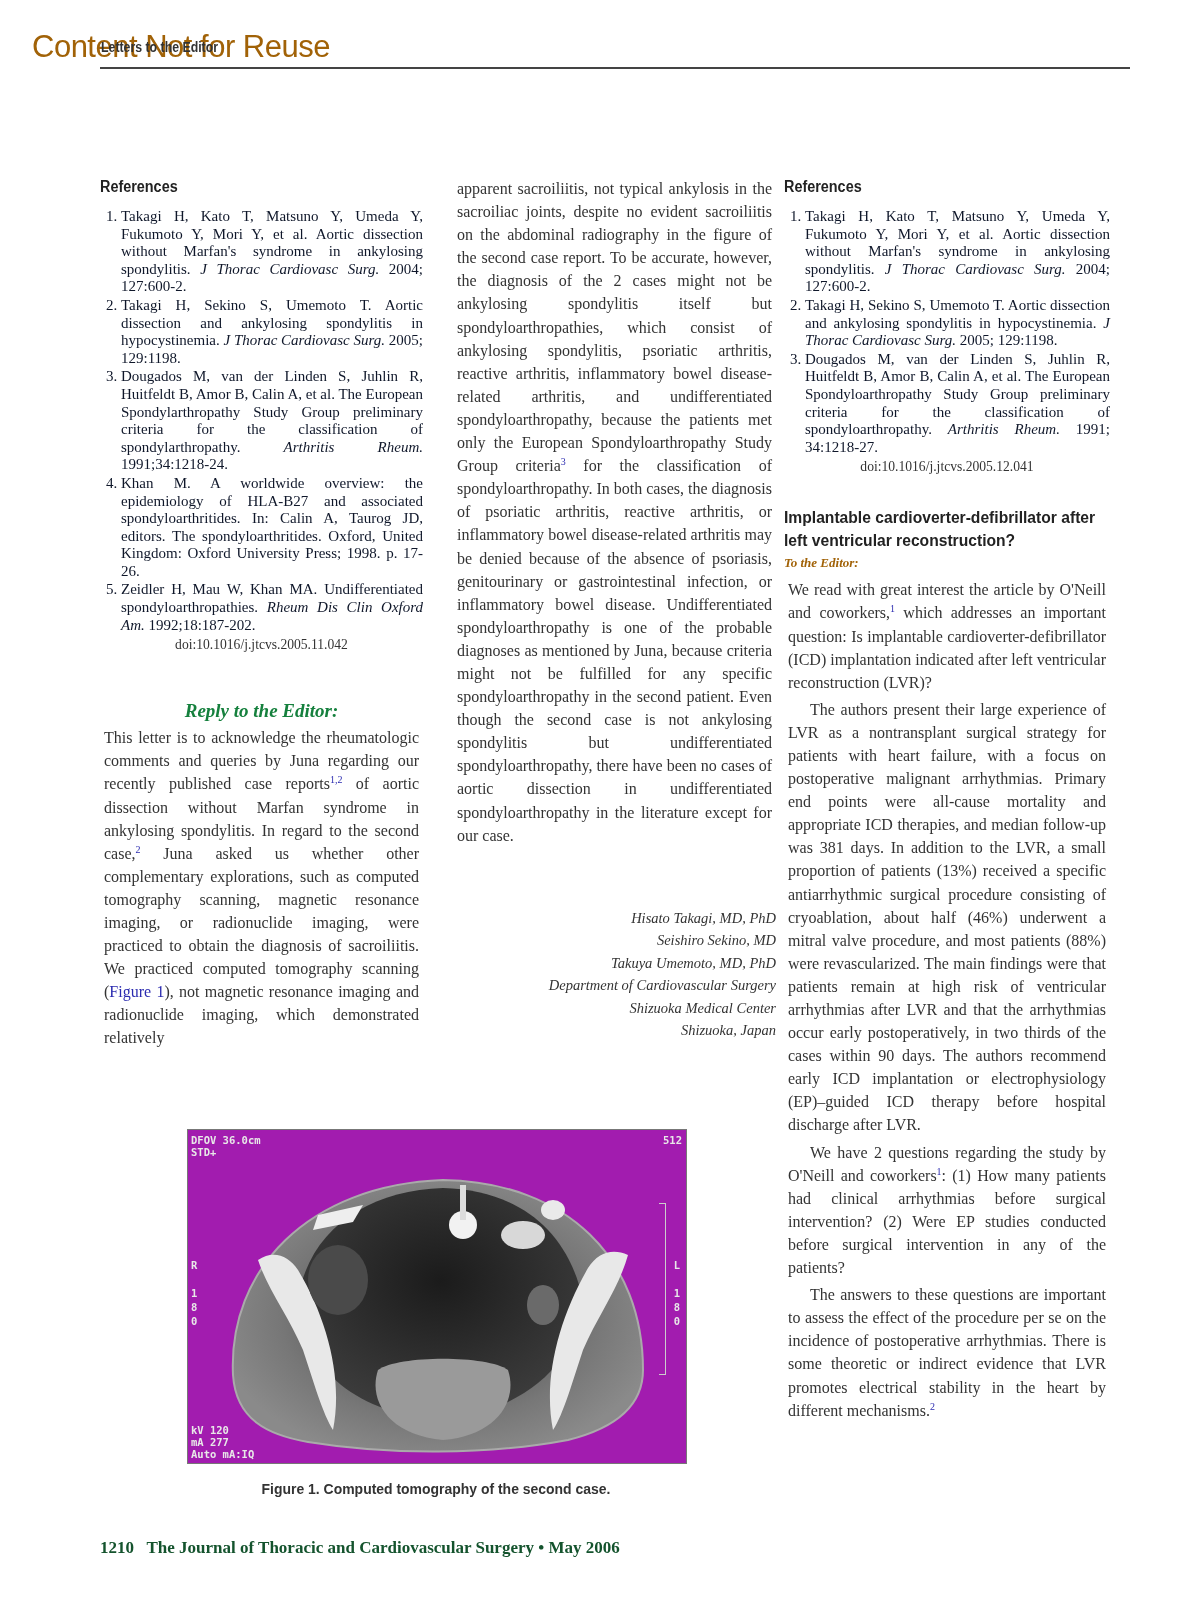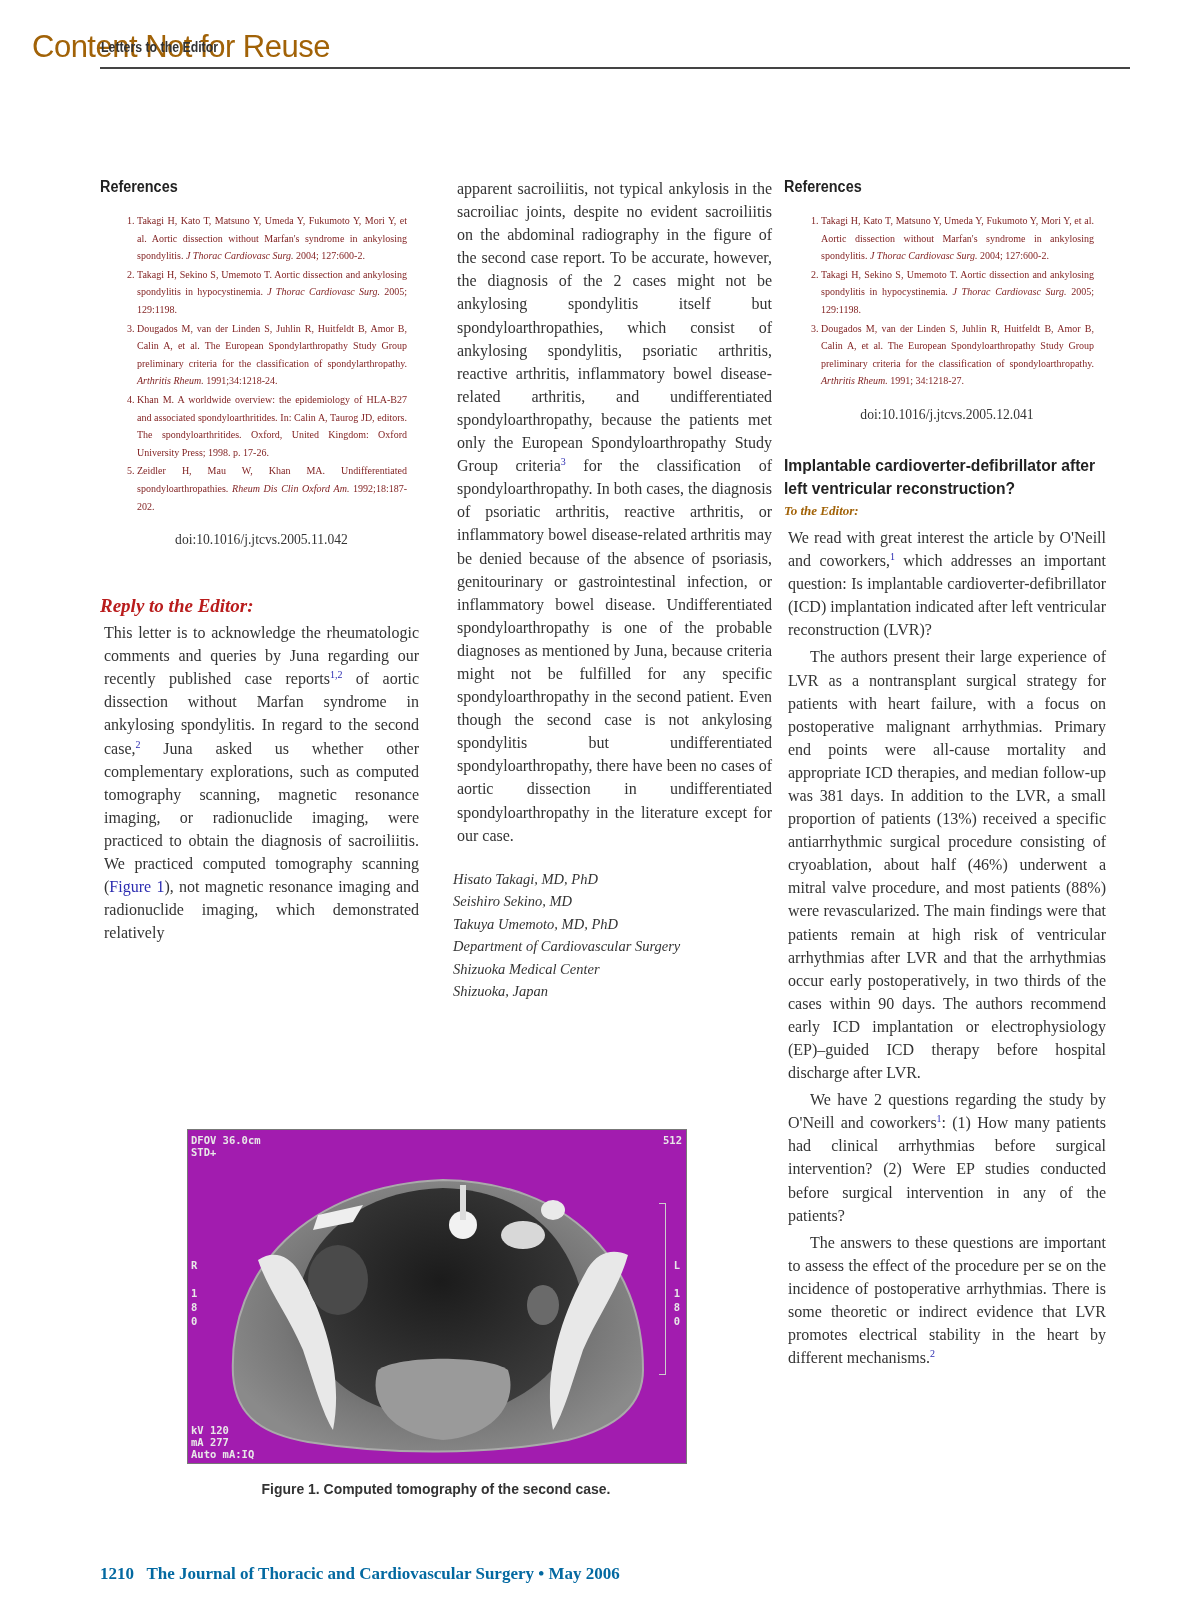--- a/index.html
+++ b/index.html
@@ -8,41 +8,41 @@
   .watermark { position: absolute; left: 32px; top: 29px; font-family: "Liberation Sans", sans-serif; font-size: 31px; color: #a16207; letter-spacing: -0.5px; z-index: 2; }
   .running-head { position: absolute; left: 101px; top: 39px; font-family: "Liberation Sans", sans-serif; font-weight: bold; font-size: 14px; color: #333; z-index: 3; transform: scaleX(0.88); transform-origin: left; }
   .head-rule { position: absolute; left: 100px; top: 67px; width: 1030px; height: 2px; background: #444; }
 
   .col { position: absolute; top: 172px; width: 323px; font-family: "Liberation Serif", serif; }
   .col1 { left: 100px; }
   .col2 { left: 453px; }
   .col3 { left: 807px; }
 
   .ref-heading { font-family: "Liberation Sans", sans-serif; font-weight: bold; font-size: 16px; color: #222; margin: 6px 0 12px 0; transform: scaleX(0.9); transform-origin: left; }
-  ol.refs { margin: 16px; padding: 0 0 0 21px; font-size: 10px; line-height: 17.6px; color: #7f1d1d; }
+  ol.refs { margin: 0; padding: 0 0 0 21px; font-size: 15px; line-height: 17.6px; color: #0f172a; }
   ol.refs li { text-align: justify; padding-left: 0; margin-bottom: 1px; }
   ol.refs li i { font-style: italic; }
   .doi { text-align: center; font-size: 13.6px; line-height: 18px; color: #333; margin-top: 2px; }
 
-  .reply-title { font-size: 19px; font-weight: bold; font-style: italic; color: #b91c1c; margin: 46px 0 2px 0; line-height: 22px; }
+  .reply-title { font-size: 19px; font-weight: bold; font-style: italic; color: #15803d; margin: 46px 0 2px 0; line-height: 22px; text-align: center; }
   .body-text { font-size: 16px; line-height: 23.1px; text-align: justify; color: #333; margin: 4px; }
   .body-text sup, .sup { color: #2b2bb0; font-size: 10px; vertical-align: super; line-height: 0; }
   .link-blue { color: #2b2bb0; }
   .indent { text-indent: 22px; }
 
-  .signature { margin-top: 21px; text-align: left; font-style: italic; font-size: 14.5px; line-height: 22.5px; color: #333; }
+  .signature { margin-top: 60px; text-align: right; font-style: italic; font-size: 14.5px; line-height: 22.5px; color: #333; }
 
   .letter-title { font-family: "Liberation Sans", sans-serif; font-weight: bold; font-size: 17px; line-height: 23px; color: #222; margin: 30px 0 0 0; transform: scaleX(0.92); transform-origin: left; width: 108%; }
   .to-editor { font-size: 13px; font-weight: bold; font-style: italic; color: #a16207; margin: 0 0 2px 0; line-height: 22px; }
 
   .figure { position: absolute; left: 187px; top: 1129px; width: 498px; height: 333px; background: #a21caf; border: 1px solid #777; overflow: hidden; }
   .ct-text { position: absolute; font-family: "DejaVu Sans Mono", "Liberation Mono", monospace; font-size: 10.5px; color: #e8e8e8; line-height: 12px; font-weight: bold; }
   .figure-caption { position: absolute; left: 187px; top: 1480px; width: 498px; text-align: center; font-family: "Liberation Sans", sans-serif; font-weight: bold; font-size: 15.5px; color: #333; transform: scaleX(0.9); }
 
-  .footer { position: absolute; left: 100px; top: 1538px; font-family: "Liberation Serif", serif; font-weight: bold; font-size: 17px; color: #0369a1; white-space: pre; margin-top: 26px; }
+  .footer { position: absolute; left: 100px; top: 1538px; font-family: "Liberation Serif", serif; font-weight: bold; font-size: 17px; color: #14532d; white-space: pre; }
 </style>
 </head>
 <body>
 
 <div class="watermark">Content Not for Reuse</div>
 <div class="running-head">Letters to the Editor</div>
 <div class="head-rule"></div>
 
 <div class="col col1">
   <div class="ref-heading">References</div>

